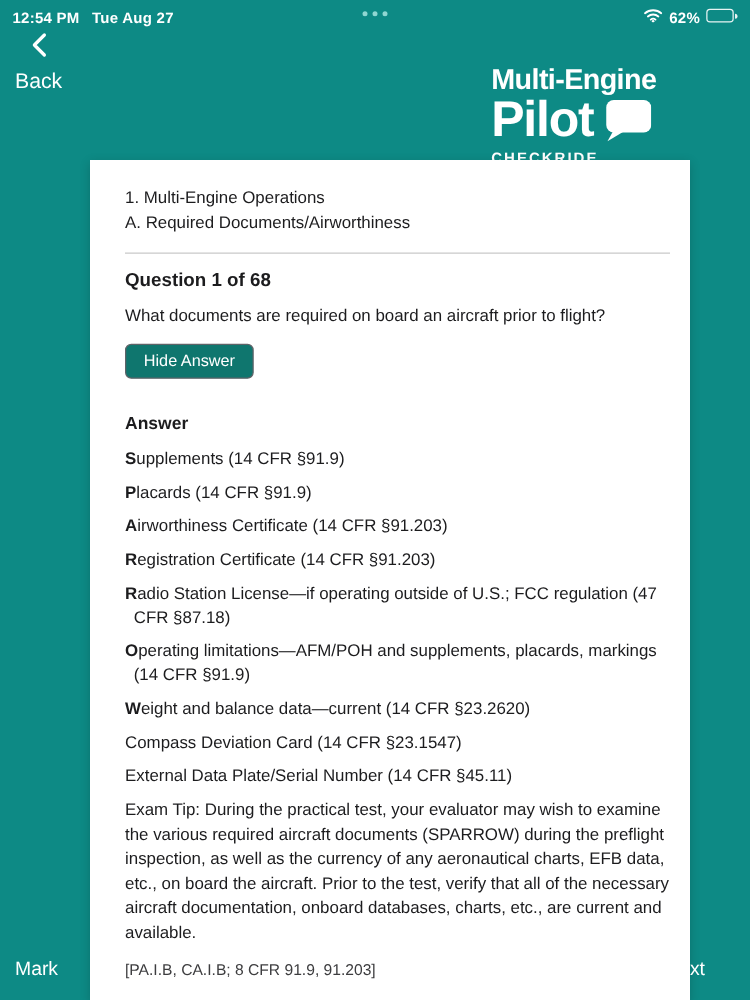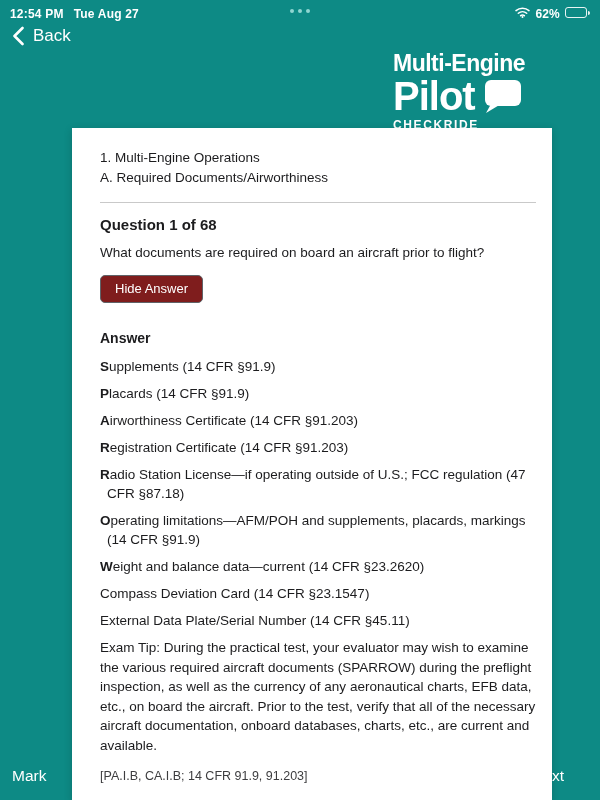--- a/index.html
+++ b/index.html
@@ -22,21 +22,21 @@
   .status-left { display: flex; gap: 10px; white-space: nowrap; }
   .status-center { position: absolute; left: 50%; top: 9px; transform: translateX(-50%); display: flex; gap: 4px; }
   .status-center .dot { width: 4px; height: 4px; border-radius: 50%; background: #8fd6d1; }
   .status-right { margin-left: auto; display: flex; align-items: flex-start; gap: 5px; }
   .battery { display: flex; align-items: center; }
   .battery-body { width: 22px; height: 11px; border: 1px solid rgba(255,255,255,0.9); border-radius: 3px; padding: 1px; }
   .battery-fill { height: 100%; background: #ffffff; border-radius: 1.5px; }
   .battery-nub { width: 2px; height: 4px; background: rgba(255,255,255,0.9); border-radius: 0 2px 2px 0; margin-left: 1px; }
 
   
-  .nav-row { position: absolute; top: 26px; left: 12px; display: flex; align-items: center; gap: 9px; cursor: pointer; }
+  .nav-row { position: absolute; top: 26px; left: 12px; display: flex; align-items: center; gap: 9px; cursor: pointer; flex-direction: column; }
   .nav-row svg { display: block; }
   .back-label { font-size: 17px; font-weight: 500; }
 
   
   .logo { position: absolute; top: 52px; right: 75px; text-align: left; line-height: 1; }
   .logo-line1 { font-size: 23px; font-weight: 700; letter-spacing: -0.5px; }
   .logo-line2-row { display: flex; align-items: flex-start; gap: 8px; margin-top: 1px; }
   .logo-line2 { font-size: 40px; font-weight: 700; letter-spacing: -1px; }
   .logo-line3 { font-size: 12px; font-weight: 700; letter-spacing: 1.6px; margin-top: 2px; }
   .bubble-icon { margin-top: 4px; }
@@ -48,21 +48,21 @@
     box-shadow: 0 2px 8px rgba(0,0,0,0.18);
     padding: 20px 16px 18px 28px;
     color: #1c1c1e;
   }
   .section-line { font-size: 13.5px; line-height: 20px; }
   .divider { border: none; border-top: 1px solid #c9c9c9; margin: 14px 0 13px 0; }
   .question-title { font-size: 15px; font-weight: 700; margin-bottom: 10px; }
   .question-text { font-size: 13.5px; line-height: 19px; }
   .toggle-answer-btn {
     margin-top: 13px;
-    background: #7f1d1d; color: #ffffff;
+    background: #0f766e; color: #ffffff;
     border: 1px solid #5f6368; border-radius: 5px;
     font-family: "Liberation Sans", sans-serif;
     font-size: 13px; padding: 5px 14px 6px 14px;
     cursor: pointer;
   }
   .answer-heading { font-size: 14px; font-weight: 700; margin-top: 27px; margin-bottom: 11px; }
   .answer-item {
     font-size: 13.5px; line-height: 19px;
     margin-bottom: 8px;
     padding-left: 7px; text-indent: -7px; 
@@ -162,21 +162,21 @@
 
   <div class="answer-item"><span class="lead"></span><span>Compass Deviation Card (14 CFR §23.1547)</span></div>
 
   <div class="answer-item"><span class="lead"></span><span>External Data Plate/Serial Number (14 CFR §45.11)</span></div>
 </div>
 
   <div class="exam-tip">
     <span class="tip-label">Exam Tip:</span><span> During the practical test, your evaluator may wish to examine the various required aircraft documents (SPARROW) during the preflight inspection, as well as the currency of any aeronautical charts, EFB data, etc., on board the aircraft. Prior to the test, verify that all of the necessary aircraft documentation, onboard databases, charts, etc., are current and available.</span>
   </div>
 
-  <div class="reference">[PA.I.B, CA.I.B; 14 CFR 91.9, 91.203]</div>
+  <div class="reference">[PA.I.B, CA.I.B; 8 CFR 91.9, 91.203]</div>
 </div>
 
 <div class="bottom-bar">
   <span class="bottom-link">Mark</span>
   <span class="spacer"></span>
   <span class="bottom-right">
     <span class="bottom-link">Previous</span>
     <span class="bottom-link">Next</span>
   </span>
 </div>

